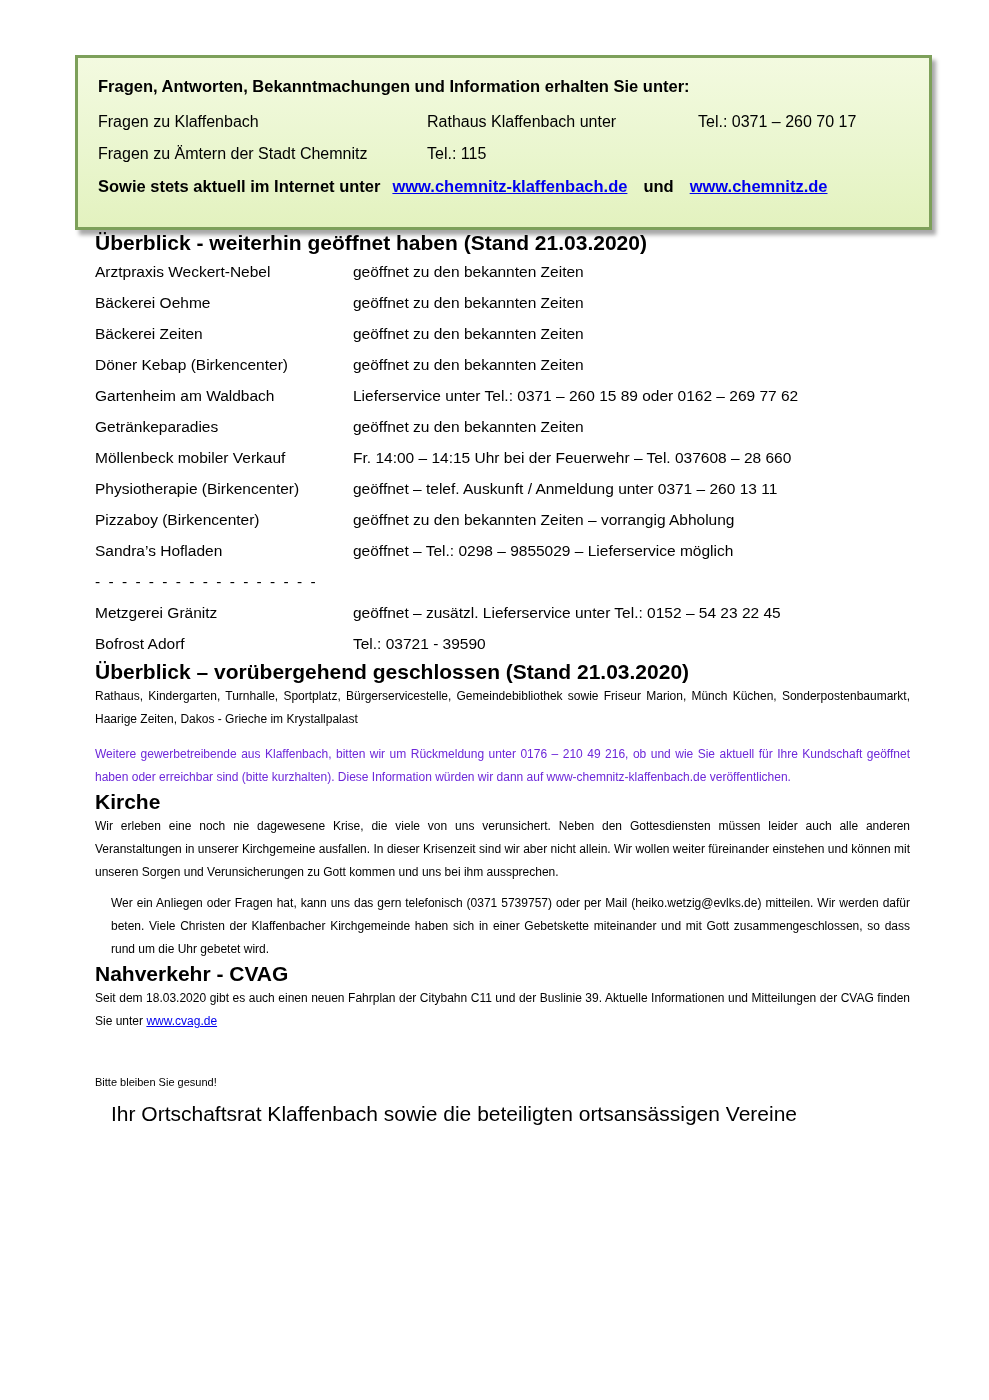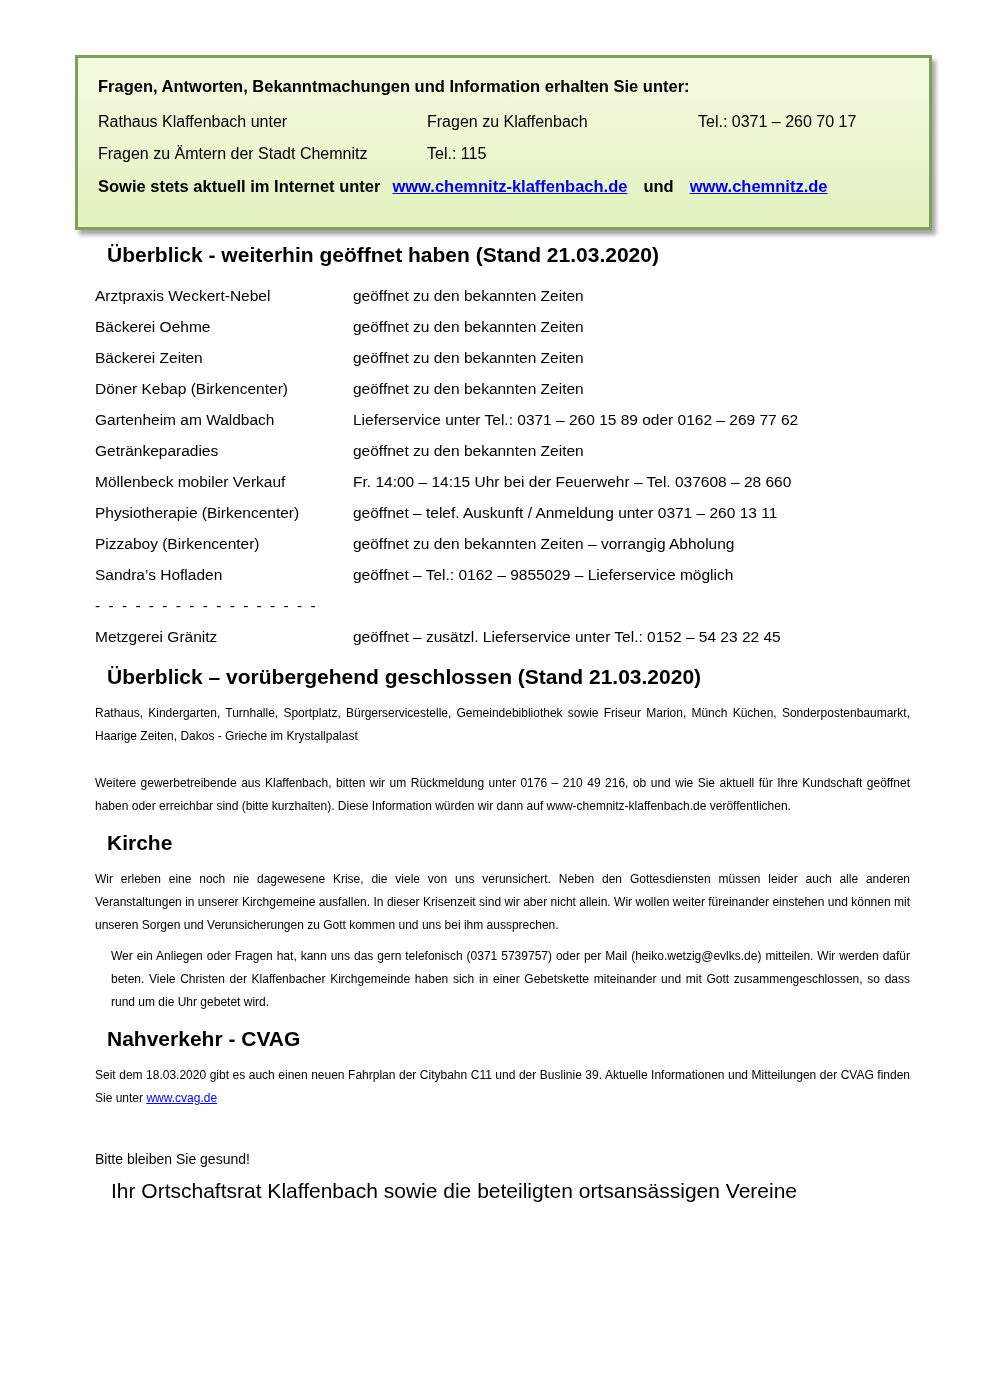--- a/index.html
+++ b/index.html
@@ -48,21 +48,21 @@
   }
   a.box-link { font-weight: bold; }
 
   
   .main { margin: 0 79px 0 95px; }
 
   h2.section-heading {
     font-size: 21px;
     font-weight: bold;
     line-height: 26px;
-    margin: 12px;
+    margin: 0;
   }
   .h-open      { margin-top: 39px; margin-bottom: 15px; }
   .h-closed    { margin-top: 36px; margin-bottom: 11px; }
   .h-church    { margin-top: 42px; margin-bottom: 10px; }
   .h-transport { margin-top: 34px; margin-bottom: 9px; }
 
   .entry-row {
     display: grid;
     grid-template-columns: 258px 1fr;
     font-size: 15.5px;
@@ -74,37 +74,37 @@
     word-spacing: 3px;
     letter-spacing: 0.5px;
   }
 
   p.body-par {
     font-size: 12px;
     line-height: 23px;
     text-align: justify;
     margin: 0;
   }
-  p.notice-par { color: #000000; margin-top: 24px; }
+  p.notice-par { color: #6d28d9; margin-top: 12px; }
   p.follow-par { margin-top: 8px; margin-left: 16px; }
 
-  .closing-line1 { font-size: 14px; line-height: 23px; margin: 38px 0 0 0; }
+  .closing-line1 { font-size: 11px; line-height: 23px; margin: 38px 0 0 0; }
   .closing-line2 { font-size: 21px; line-height: 23px; margin: 8px 0 0 16px; }
 </style>
 </head>
 <body>
 
 <div class="page">
 
   <div class="info-box">
     <div class="box-title">Fragen, Antworten, Bekanntmachungen und Information erhalten Sie unter:</div>
 
     <div class="box-row">
+      <span>Fragen zu Klaffenbach</span>
       <span>Rathaus Klaffenbach unter</span>
-      <span>Fragen zu Klaffenbach</span>
       <span>Tel.: 0371 – 260 70 17</span>
     </div>
 
     <div class="box-row">
       <span>Fragen zu Ämtern der Stadt Chemnitz</span>
       <span>Tel.: 115</span>
     </div>
 
     <div class="box-footer">
       <span>Sowie stets aktuell im Internet unter</span><span class="gap-sm"></span><a href="#" class="box-link">www.chemnitz-klaffenbach.de</a><span class="gap-md"></span><span>und</span><span class="gap-md"></span><a href="#" class="box-link">www.chemnitz.de</a>
@@ -147,28 +147,32 @@
       <div class="entry-row">
         <span>Physiotherapie (Birkencenter)</span>
         <span>geöffnet – telef. Auskunft / Anmeldung unter 0371 – 260 13 11</span>
       </div>
       <div class="entry-row">
         <span>Pizzaboy (Birkencenter)</span>
         <span>geöffnet zu den bekannten Zeiten – vorrangig Abholung</span>
       </div>
       <div class="entry-row">
         <span>Sandra’s Hofladen</span>
-        <span>geöffnet – Tel.: 0162 – 9855029 – Lieferservice möglich</span>
+        <span>geöffnet – Tel.: 0298 – 9855029 – Lieferservice möglich</span>
       </div>
 
       <div class="separator-row">- - - - - - - - - - - - - - - - -</div>
 
       <div class="entry-row">
         <span>Metzgerei Gränitz</span>
         <span>geöffnet – zusätzl. Lieferservice unter Tel.: 0152 – 54 23 22 45</span>
+      </div>
+      <div class="entry-row">
+        <span>Bofrost Adorf</span>
+        <span>Tel.: 03721 - 39590</span>
       </div>
     </div>
 
     <h2 class="section-heading h-closed">Überblick – vorübergehend geschlossen (Stand 21.03.2020)</h2>
     <p class="body-par">Rathaus, Kindergarten, Turnhalle, Sportplatz, Bürgerservicestelle, Gemeindebibliothek sowie Friseur Marion, Münch Küchen, Sonderpostenbaumarkt, Haarige Zeiten, Dakos - Grieche im Krystallpalast</p>
     <p class="body-par notice-par">Weitere gewerbetreibende aus Klaffenbach, bitten wir um Rückmeldung unter 0176 – 210 49 216, ob und wie Sie aktuell für Ihre Kundschaft geöffnet haben oder erreichbar sind (bitte kurzhalten). Diese Information würden wir dann auf www-chemnitz-klaffenbach.de veröffentlichen.</p>
 
     <h2 class="section-heading h-church">Kirche</h2>
     <p class="body-par">Wir erleben eine noch nie dagewesene Krise, die viele von uns verunsichert. Neben den Gottesdiensten müssen leider auch alle anderen Veranstaltungen in unserer Kirchgemeine ausfallen. In dieser Krisenzeit sind wir aber nicht allein. Wir wollen weiter füreinander einstehen und können mit unseren Sorgen und Verunsicherungen zu Gott kommen und uns bei ihm aussprechen.</p>
     <p class="body-par follow-par">Wer ein Anliegen oder Fragen hat, kann uns das gern telefonisch (0371 5739757) oder per Mail (heiko.wetzig@evlks.de) mitteilen. Wir werden dafür beten. Viele Christen der Klaffenbacher Kirchgemeinde haben sich in einer Gebetskette miteinander und mit Gott zusammengeschlossen, so dass rund um die Uhr gebetet wird.</p>

